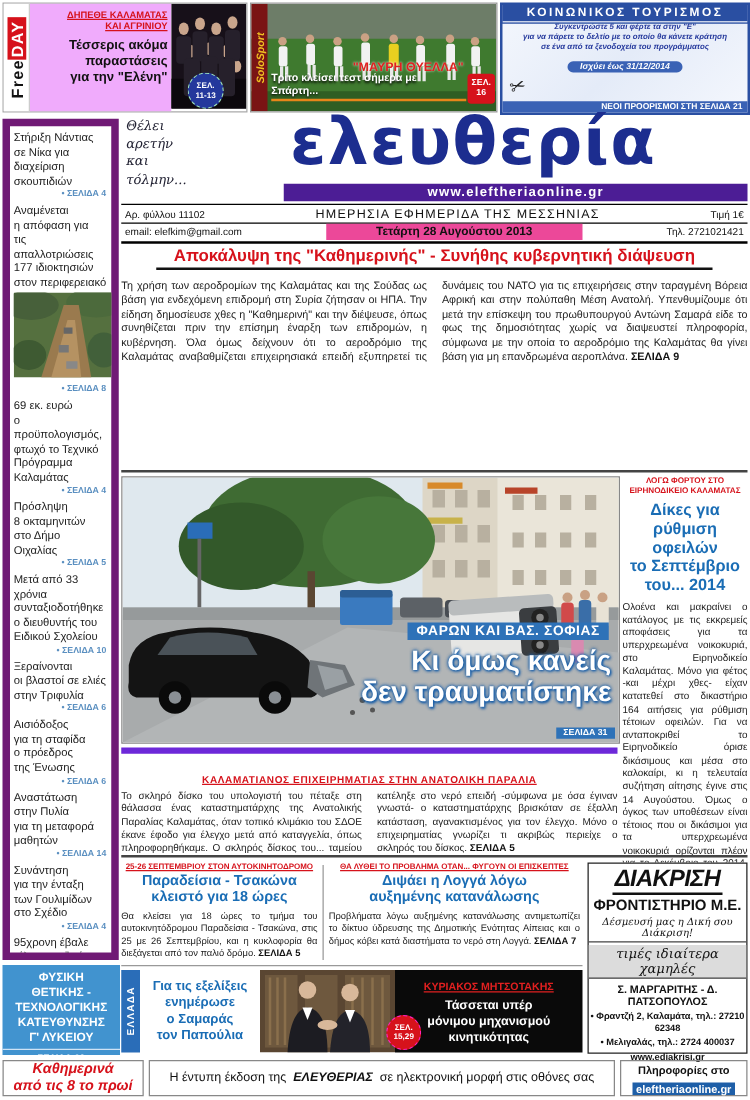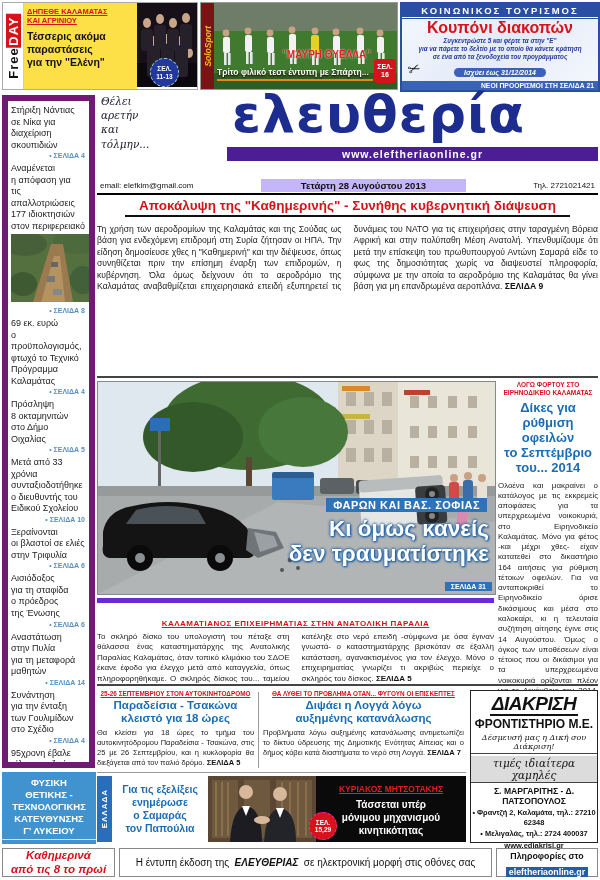--- a/index.html
+++ b/index.html
@@ -7,21 +7,21 @@
     width:600px;height:880px;position:relative;background:#fff;
     font-family:"Liberation Sans",sans-serif;color:#111;overflow:hidden;
   }
   .abs{position:absolute;}
   .pre{white-space:pre-line;}
   
   .freeday{left:2px;top:2px;width:194px;height:86px;border:1px solid #aaa;display:flex;}
   .fd-label{width:20px;background:#fff;border-right:1px solid #ccc;display:flex;align-items:center;justify-content:center;}
   .fd-label .vert{writing-mode:vertical-rl;transform:rotate(180deg);font-weight:bold;font-size:13px;letter-spacing:1px;}
   .fd-label .vert .day{background:#d6121b;color:#fff;padding:2px 0;}
-  .fd-main{flex:1;background:#fde047;padding:4px 3px;text-align:left;}
+  .fd-main{flex:1;background:#f0abfc;padding:4px 3px;text-align:right;}
   .fd-kicker{color:#d6121b;font-weight:bold;font-size:7.5px;line-height:1.2;text-decoration:underline;}
   .fd-title{font-size:10.5px;font-weight:bold;line-height:1.25;margin-top:5px;}
   .fd-photo{width:60px;height:84px;}
   .fd-badge{position:absolute;right:18px;bottom:2px;width:27px;height:27px;border-radius:50%;
     background:#24389c;color:#fff;font-size:6.5px;font-weight:bold;display:flex;align-items:center;
     justify-content:center;text-align:center;line-height:1.1;border:1px dashed #9db;}
   .solosport{left:200px;top:2px;width:196px;height:86px;border:1px solid #999;overflow:hidden;}
   .ss-photo{position:absolute;left:0;top:0;width:196px;height:86px;}
   .ss-label{position:absolute;left:0;top:0;width:13px;height:86px;background:#7a1414;display:flex;align-items:center;justify-content:center;}
   .ss-label .vert{writing-mode:vertical-rl;transform:rotate(180deg);color:#f0c020;font-weight:bold;font-size:8.5px;font-style:italic;}
@@ -47,21 +47,21 @@
     font-style:italic;font-size:10.5px;color:#223;line-height:1.35;}
   .mh-logo{position:absolute;left:62px;top:-8px;right:0;text-align:center;color:#1c2d8f;
     font-size:52px;font-weight:bold;letter-spacing:1px;font-family:"DejaVu Sans",sans-serif;}
   .mh-www{position:absolute;left:130px;right:0;top:55px;background:#4c1d95;color:#fff;
     font-weight:bold;font-size:10.5px;text-align:center;padding:1px 0;letter-spacing:1px;}
   .mh-row1{position:absolute;left:0;right:0;top:71px;height:14px;border-top:1px solid #000;border-bottom:1px solid #000;
     display:flex;align-items:center;justify-content:space-between;font-size:8px;padding:0 3px;}
   .mh-row1 .mid{font-size:10px;letter-spacing:1px;}
   .mh-row2{position:absolute;left:0;right:0;top:86px;height:15px;border-bottom:2px solid #000;
     display:flex;align-items:center;justify-content:space-between;font-size:8px;padding:0 3px;}
-  .mh-date{background:#c4b5fd;font-weight:bold;font-size:9.5px;padding:1px 40px;}
+  .mh-date{background:#ec4899;font-weight:bold;font-size:9.5px;padding:1px 40px;}
   
   .sidebar{left:2px;top:95px;width:93px;height:673px;border:6px solid #701a75;padding:4px 4px 0 3px;
     box-sizing:border-box;display:flex;flex-direction:column;overflow:hidden;}
   .sb-item{margin-bottom:4px;}
   .sb-text{font-size:9px;line-height:1.28;color:#222;}
   .sb-page{font-size:7px;color:#5a8fc0;font-weight:bold;text-align:right;margin-top:1px;}
   .sb-photo{width:82px;height:68px;margin:2px 0 0 0;}
   .physics{left:2px;top:772px;width:94px;height:72px;background:#4193cf;color:#fff;text-align:center;
     box-sizing:border-box;padding-top:5px;}
   .ph-text{font-weight:bold;font-size:9.5px;line-height:1.25;}
@@ -223,42 +223,46 @@
           <rect x="181" y="50" width="2.6" height="12"></rect>
         <rect x="111" y="50" width="2.6" height="12"></rect>
           <rect x="115" y="50" width="2.6" height="12"></rect>
       </g>
     </g>
   </svg>
   <div class="ss-label">
     <span class="vert">SoloSport</span>
   </div>
   <div class="ss-kicker">"ΜΑΥΡΗ ΘΥΕΛΛΑ"</div>
-  <div class="ss-title">Τρίτο φιλικό τεστ έντυπη με Σπάρτη...</div>
+  <div class="ss-title">Τρίτο κλείσει τεστ σήμερα με Σπάρτη...</div>
   <div class="ss-badge pre">ΣΕΛ.
 16</div>
 </div>
 
 <div class="abs coupon">
   <div class="cp-header">ΚΟΙΝΩΝΙΚΟΣ ΤΟΥΡΙΣΜΟΣ</div>
-  <div class="cp-title">Κουπόνι διακοπών</div>
   <div class="cp-line">Συγκεντρώστε 5 και φέρτε τα στην "Ε"</div>
   <div class="cp-line">για να πάρετε το δελτίο με το οποίο θα κάνετε κράτηση</div>
   <div class="cp-line">σε ένα από τα ξενοδοχεία του προγράμματος</div>
   <div class="cp-pill">Ισχύει έως 31/12/2014</div>
   <div class="cp-scissors">✂</div>
   <div class="cp-footer">ΝΕΟΙ ΠΡΟΟΡΙΣΜΟΙ ΣΤΗ ΣΕΛΙΔΑ 21</div>
 </div>
 
 <div class="abs masthead">
   <div class="mh-tagline pre">Θέλει
 αρετήν
 και τόλμην...</div>
   <div class="mh-logo">ελευθερία</div>
   <div class="mh-www">www.eleftheriaonline.gr</div>
+  <div class="mh-row1">
+    <span>Αρ. φύλλου 11102</span>
+    <span class="mid">ΗΜΕΡΗΣΙΑ ΕΦΗΜΕΡΙΔΑ ΤΗΣ ΜΕΣΣΗΝΙΑΣ</span>
+    <span>Τιμή 1€</span>
+  </div>
   <div class="mh-row2">
     <span>email: elefkim@gmail.com</span>
     <span class="mh-date">Τετάρτη 28 Αυγούστου 2013</span>
     <span>Τηλ. 2721021421</span>
   </div>
 </div>
 
 <div class="abs sidebar">
   <div class="sb-item">
     <div class="sb-text pre">Στήριξη Νάντιας

